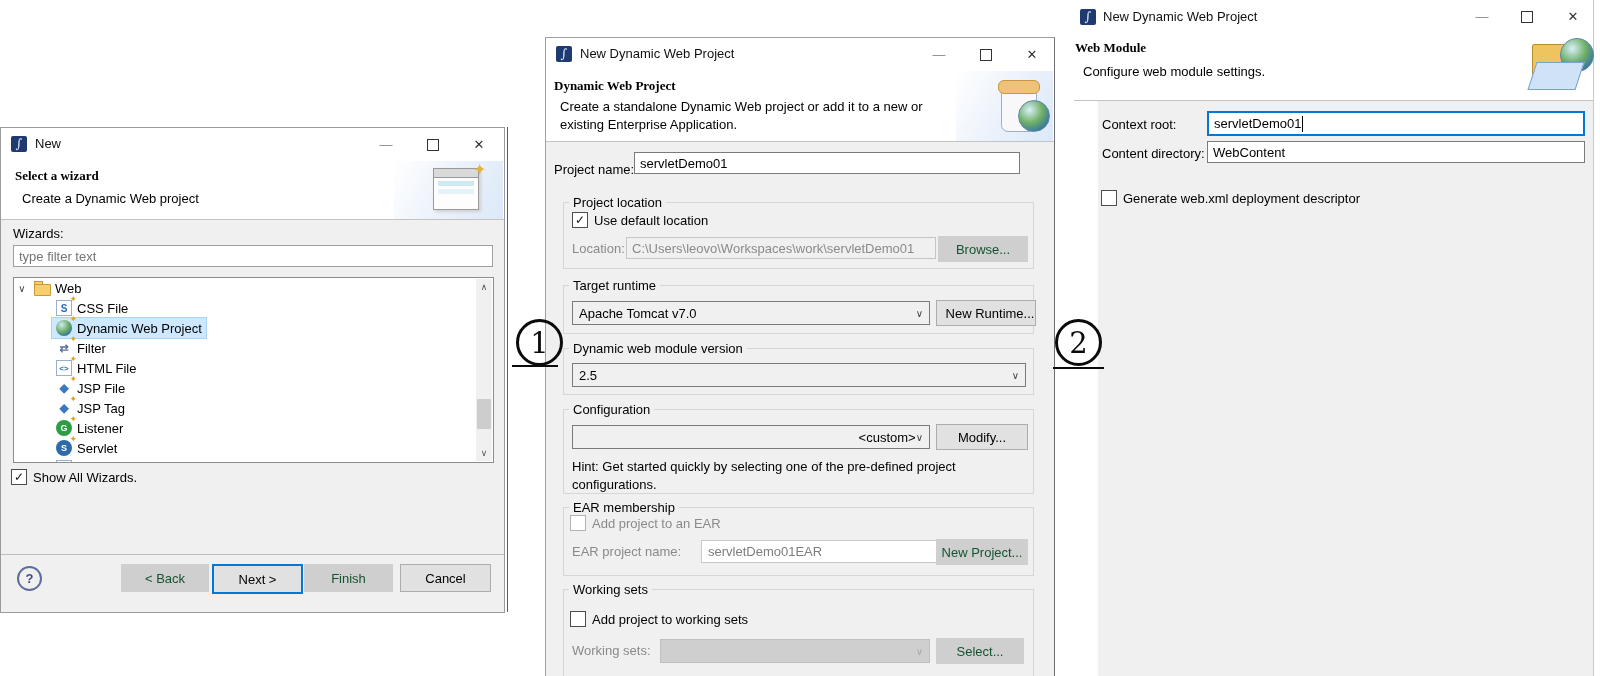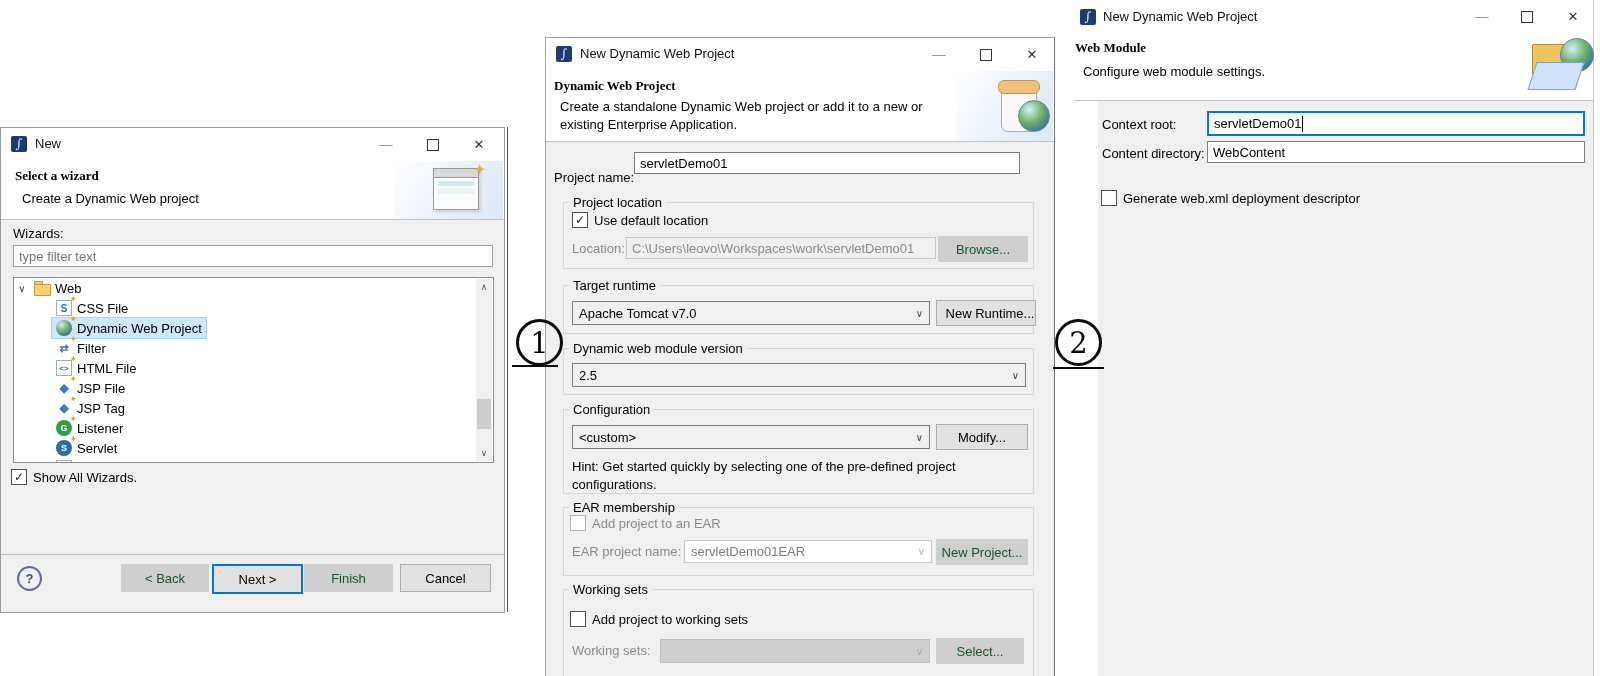--- a/index.html
+++ b/index.html
@@ -240,21 +240,21 @@
     <span class="hdr-sub" style="left:14px;top:61px;">Create a standalone Dynamic Web project or add it to a new or</span>
     <span class="hdr-sub" style="left:14px;top:79px;">existing Enterprise Application.</span>
     <div>
       <div class="jar" style="left:455px;top:48px;"></div>
       <div class="jar-lid" style="left:452px;top:42px;"></div>
       <div class="globe" style="left:472px;top:62px;width:30px;height:30px;"></div>
     </div>
     <div class="divider" style="top:103px;"></div>
     <div class="content" style="top:104px;height:535px;"></div>
 
-    <span class="lbl" style="left:8px;top:132px;">Project name:</span>
+    <span class="lbl" style="left:8px;top:124px;">Project name:</span>
     <input class="tinput" style="left: 88px; top: 114px; width: 374px; height: 20px;" value="servletDemo01">
 
     <fieldset style="left:5px;top:145px;width:469px;height:72px;">
       <legend>Project location</legend>
       <div class="cbrow" style="left:8px;top:2px;">
         <span class="cb">✓</span>
         <span>Use default location</span>
       </div>
       <span class="lbl glbl" style="left:8px;top:31px;">Location:</span>
       <div class="tinput disabled" style="left:62px;top:27px;width:298px;height:20px;">
@@ -275,37 +275,37 @@
     <fieldset style="left:5px;top:291px;width:469px;height:52px;">
       <legend>Dynamic web module version</legend>
       <div class="combo" style="left:8px;top:7px;width:440px;height:22px;">
         <span>2.5</span>
           <span class="chev">∨</span>
       </div>
     </fieldset>
 
     <fieldset style="left:5px;top:352px;width:469px;height:90px;">
       <legend>Configuration</legend>
-      <div class="combo" style="left:8px;top:8px;width:344px;height:22px;">
+      <div class="combo" style="left:8px;top:8px;width:344px;height:22px;justify-content:flex-end;">
         <span>&lt;custom&gt;</span>
           <span class="chev">∨</span>
       </div>
       <span class="btn" style="left:372px;top:7px;width:90px;height:24px;">Modify...</span>
       <span class="lbl" style="left:8px;top:42px;">Hint: Get started quickly by selecting one of the pre-defined project</span>
       <span class="lbl" style="left:8px;top:60px;">configurations.</span>
     </fieldset>
 
     <fieldset style="left:5px;top:450px;width:469px;height:74px;">
       <legend>EAR membership</legend>
       <div class="cbrow glbl" style="left:6px;top:0px;">
         <span class="cb dis"></span>
         <span>Add project to an EAR</span>
       </div>
       <span class="lbl glbl" style="left:8px;top:29px;">EAR project name:</span>
-      <div class="combo dis-white" style="left:120px;top:25px;width:234px;height:21px;">
+      <div class="combo dis-white" style="left:137px;top:25px;width:234px;height:21px;">
         <span>servletDemo01EAR</span>
           <span class="chev">∨</span>
       </div>
       <span class="btn disabled" style="left:372px;top:24px;width:90px;height:24px;">New Project...</span>
     </fieldset>
 
     <fieldset style="left:5px;top:532px;width:469px;height:96px;">
       <legend>Working sets</legend>
       <div class="cbrow" style="left:6px;top:14px;">
         <span class="cb"></span>

